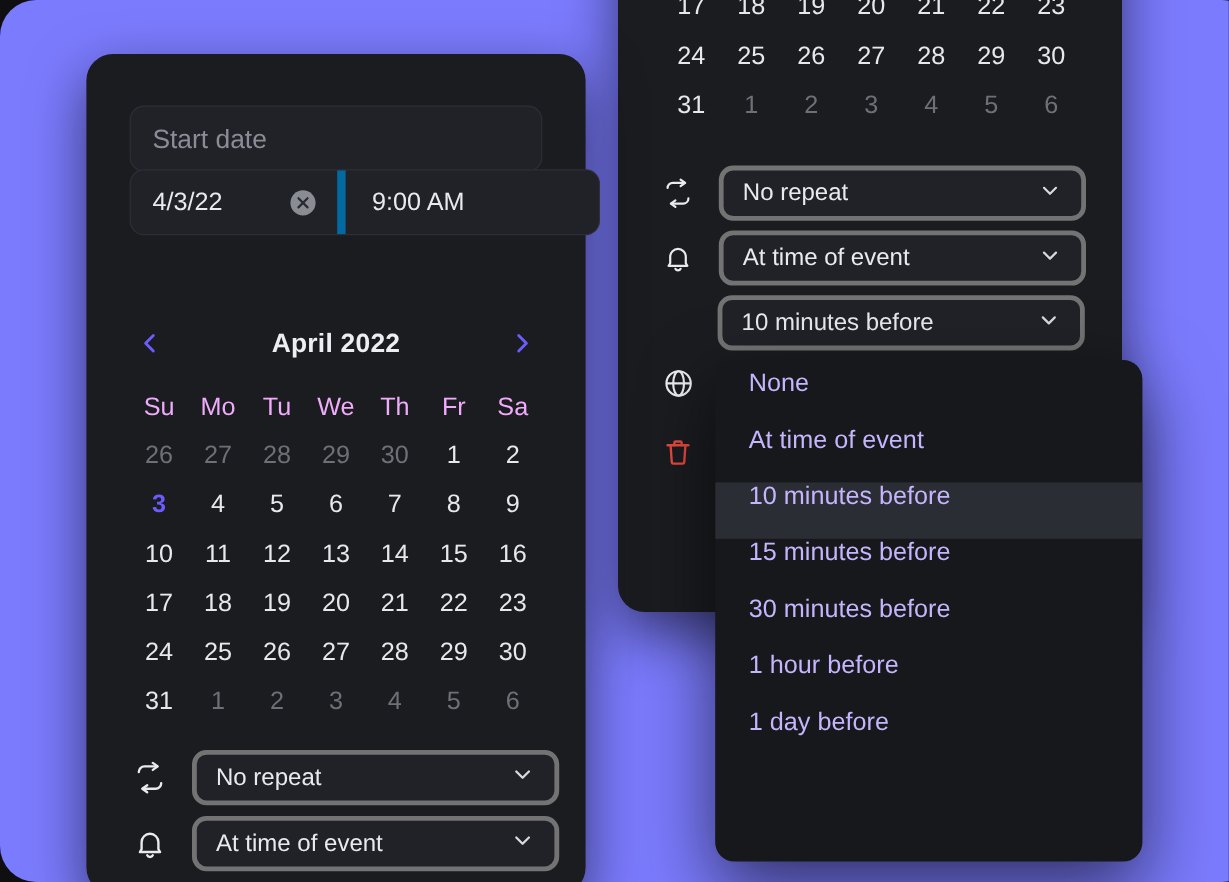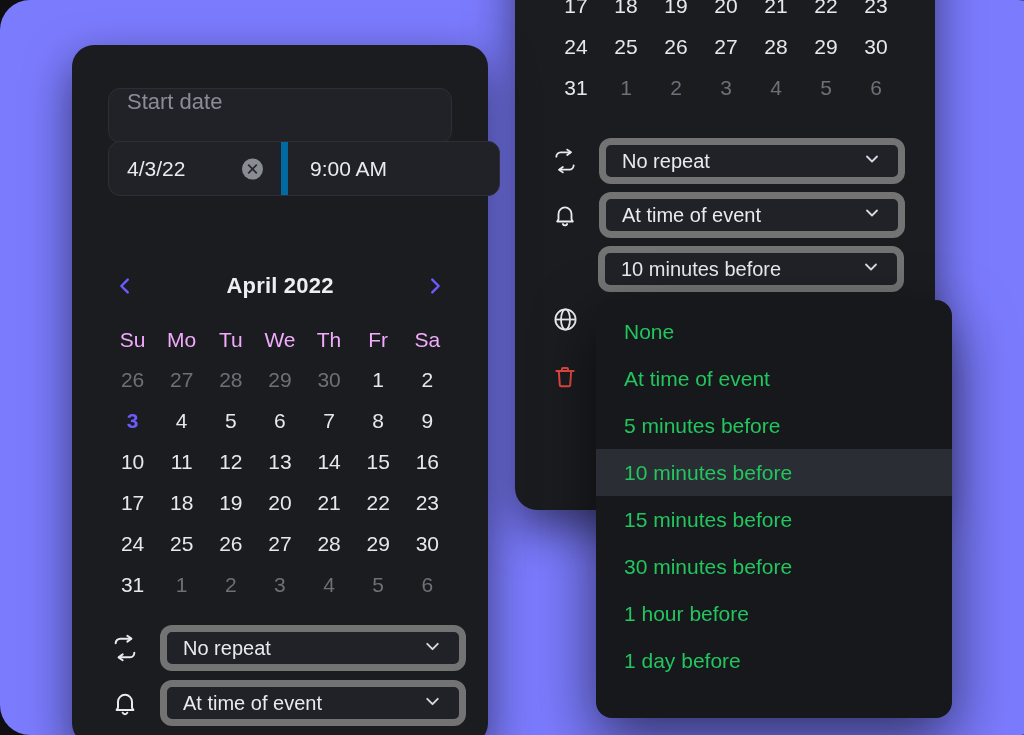--- a/index.html
+++ b/index.html
@@ -23,21 +23,21 @@
   #left-panel{
     left:72px;top:45px;width:416px;height:700px;
     border-radius:22px;padding:0;
   }
   .field{
     box-sizing:border-box;background:#212228;
     border:1px solid #2e2f36;border-radius:12px;
   }
   #start-date-field{
     position:absolute;left:36px;top:43px;width:344px;height:55px;
-    display:flex;padding:0 18px;
+    display:flex;align-items:center;padding:0 18px;
   }
   #start-date-field .ph{color:#8b8d96;font-size:22px;}
 
   #datetime-row{
     position:absolute;left:36px;top:96px;width:392px;height:55px;
     display:flex;align-items:flex-end;
   }
   #datetime-row .cell{
     height:100%;display:flex;align-items:center;position:relative;
   }
@@ -77,21 +77,21 @@
   .cal-head .cal-cell{color:#f0abfc;font-size:21px;height:38px;}
   .cal-cell.muted{color:#6e7078;}
   .cal-cell.selected{color:#6C5CFF;font-weight:bold;}
 
   
   #repeat-row{position:absolute;left:36px;top:580px;display:flex;align-items:center;gap:18px;}
   #notify-row{position:absolute;left:36px;top:635px;display:flex;align-items:center;gap:18px;}
   .ic-slot{width:34px;height:34px;display:flex;align-items:center;justify-content:center;}
   .select-ctl{
     box-sizing:border-box;width:306px;height:46px;background:#212228;
-    border:7px solid #737373;border-radius:12px;
+    border:4px solid #737373;border-radius:12px;
     display:flex;align-items:center;padding:0 16px;cursor:pointer;
   }
   .select-ctl .sv{flex:1;color:#e9eaee;font-size:20px;}
 
   
   #right-panel{
     left:515px;top:-220px;width:420px;height:730px;
     border-radius:22px;
   }
   #rp-calendar{position:absolute;left:36px;top:205px;width:350px;}
@@ -111,22 +111,22 @@
   }
 
   
   #reminder-menu{
     position:absolute;left:596px;top:300px;width:356px;height:418px;
     background:#17181C;border-radius:16px;
     box-shadow:0 22px 60px rgba(0,0,0,.6);
     overflow:hidden;padding-top:8px;box-sizing:border-box;
   }
   .menu-item{
-    height:47px;display:flex;align-items:center;padding-left:28px;
-    color:#22c55e;font-size:21px;cursor:pointer;
+    height:47px;display:flex;padding-left:28px;
+    color:#c4b5fd;font-size:21px;cursor:pointer;
   }
   .menu-item.active{background:#2B2D34;}
 </style>
 </head>
 <body>
 
 <div id="stage">
 
   <div class="panel" id="right-panel">
 
@@ -365,23 +365,20 @@
 
   </div>
 
   <div id="reminder-menu">
       <div class="menu-item">
         <span>None</span>
       </div>
       <div class="menu-item">
         <span>At time of event</span>
       </div>
-      <div class="menu-item">
-        <span>5 minutes before</span>
-      </div>
       <div class="menu-item active">
         <span>10 minutes before</span>
       </div>
       <div class="menu-item">
         <span>15 minutes before</span>
       </div>
       <div class="menu-item">
         <span>30 minutes before</span>
       </div>
       <div class="menu-item">

